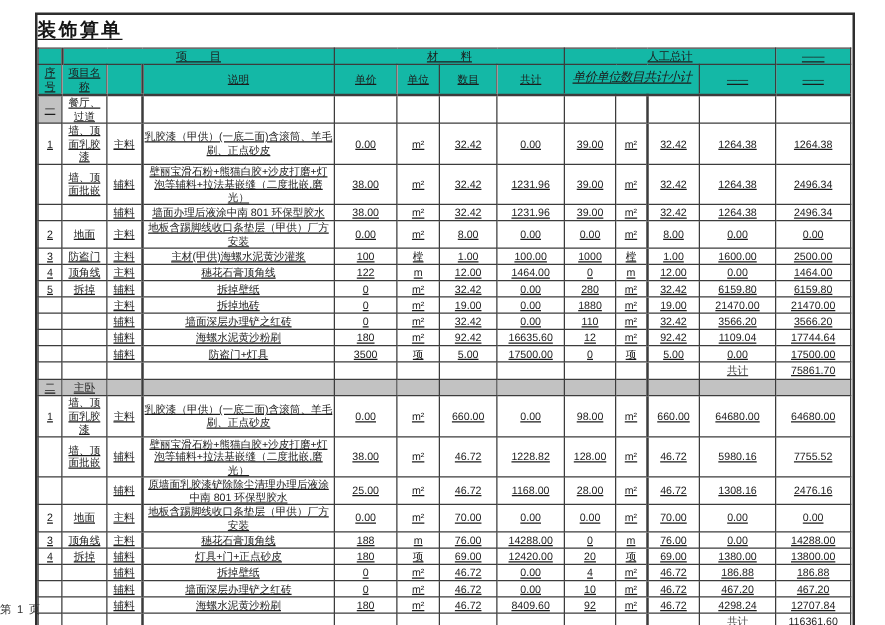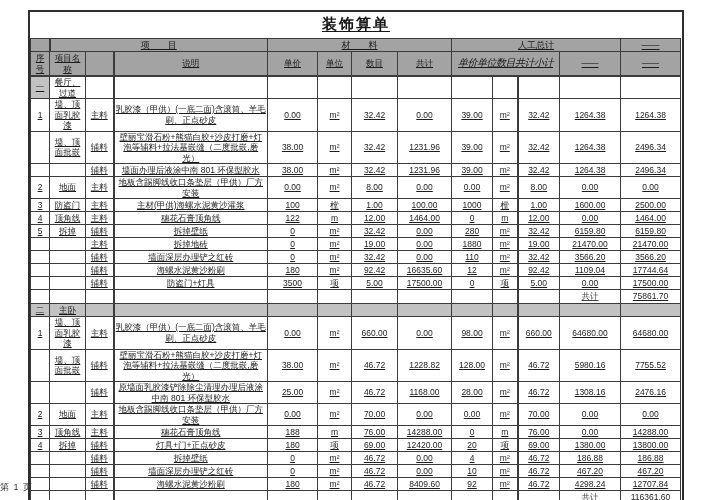--- a/index.html
+++ b/index.html
@@ -6,31 +6,31 @@
   body{
     width:708px;height:500px;background:#ffffff;position:relative;
     font-family:"Liberation Sans",sans-serif;color:#1a1a1a;
     -webkit-font-smoothing:antialiased;
   }
   .sheet{
     position:absolute;left:28px;top:10px;width:652px;
     border:2px solid #2e2e2e;background:#fff;
   }
   .title{
-    text-align:center;font-size:15px;font-weight:bold;letter-spacing:2px;
+    text-align:left;font-size:15px;font-weight:bold;letter-spacing:2px;
     padding:3px 0 4px 0;text-decoration:underline;text-underline-offset:2px;
     color:#151515;
   }
   table{border-collapse:collapse;table-layout:fixed;width:650px;}
   td,th{
     border:1px solid #3c3c3c;text-align:center;vertical-align:middle;
     padding:0 1px;font-size:8.5px;line-height:10.5px;font-weight:normal;
     color:#1c1c1c;word-break:break-all;overflow:hidden;
   }
-  thead td{background:#a3a3a3;}
+  thead td{background:#14b8a6;}
   thead tr.grp td{height:12px;font-size:9px;}
   thead tr.sub td{height:23px;border-bottom-width:2px;}
   .u{text-decoration:underline;text-underline-offset:1px;}
   .squeeze{white-space:nowrap;letter-spacing:-0.5px;font-size:10px;font-style:italic;}
   tbody td{height:12px;background:#fff;}
   tr.sec-gray td{background:#c2c2c2;}
   tr.sec-first td:first-child{background:#c2c2c2;}
   td.c-desc{border-left-width:2px;}
   td.c-lqty{border-left-width:2px;}
   tr.total-row td{height:13px;}

